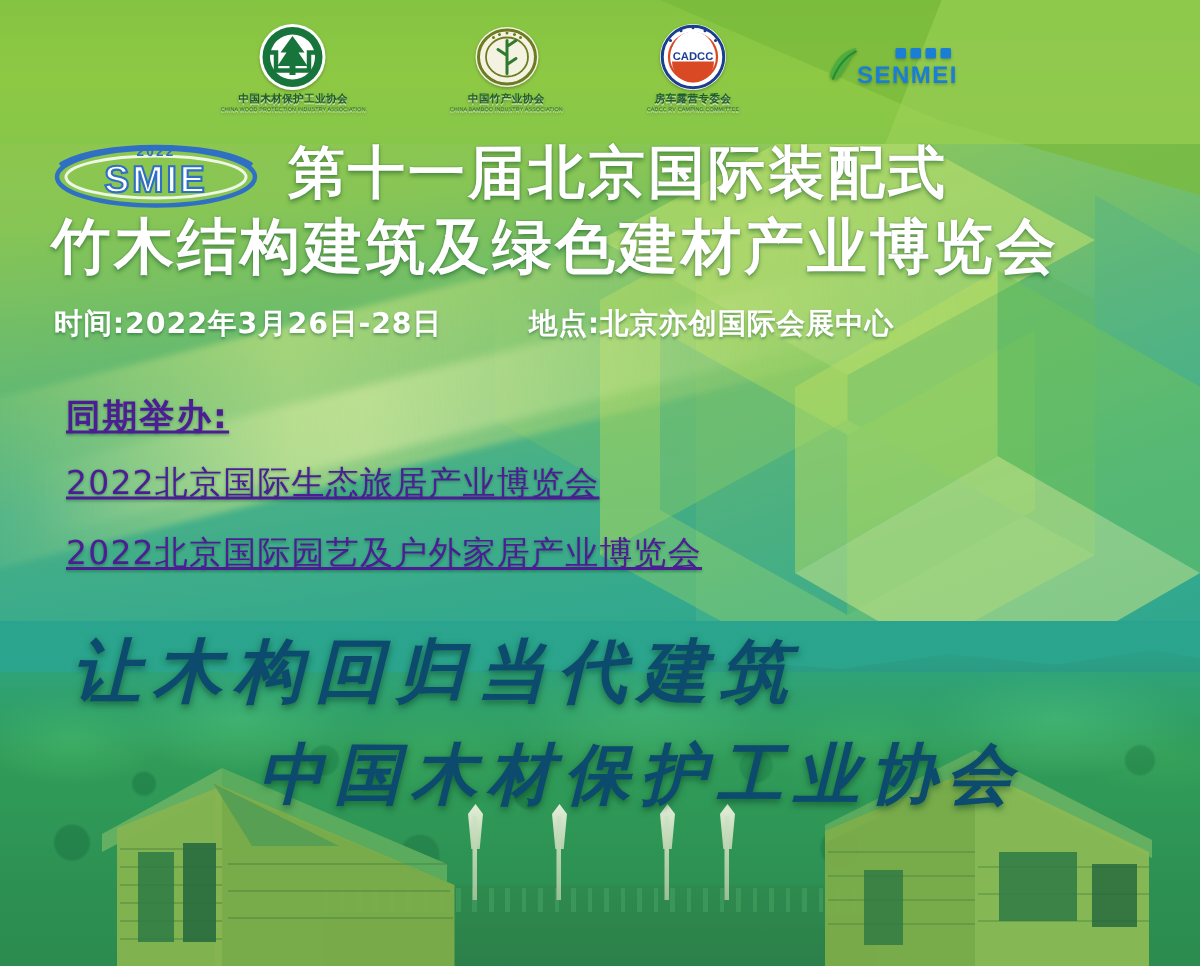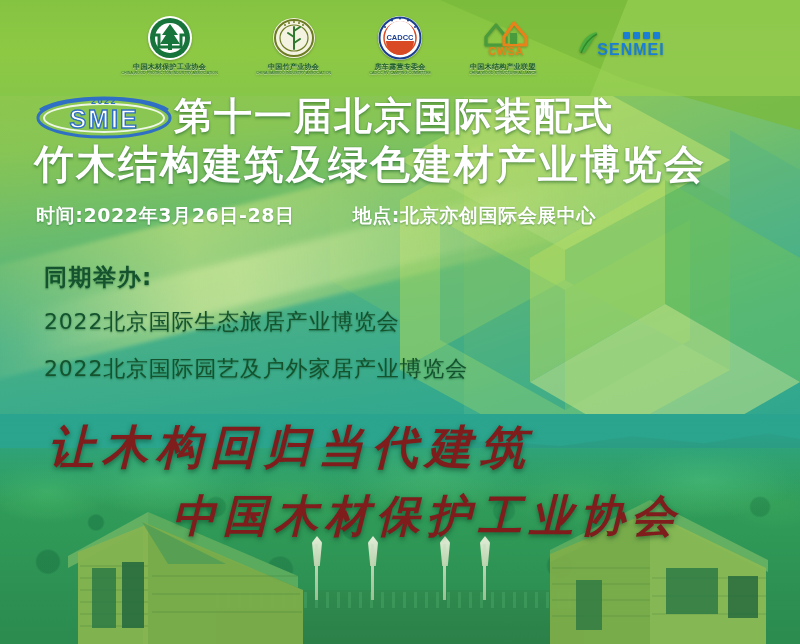--- a/index.html
+++ b/index.html
@@ -121,21 +121,21 @@
   }
   .umbrella .top{
     position:absolute;bottom:34px;left:0;width:10px;height:30px;
     background:linear-gradient(180deg,#e3efd8,#b6d0aa);
     clip-path:polygon(50% 0,100% 22%,78% 100%,22% 100%,0 22%);
   }
 
   
   .logo-strip{
     position:absolute;left:0;right:0;top:0;height:90px;
-    display:flex;align-items:center;justify-content:center;gap:38px;
+    display:flex;align-items:center;justify-content:center;gap:56px;
     z-index:20;
   }
   .org-logo{
     display:flex;flex-direction:column;align-items:center;justify-content:center;
     filter:drop-shadow(0 1px 1px rgba(0,0,0,.25));
   }
   .org-mark{width:46px;height:46px;position:relative;}
   .org-cap{
     margin-top:2px;font-size:7px;line-height:1.15;letter-spacing:.3px;
     color:#1d5e2a;white-space:nowrap;font-weight:bold;
@@ -145,21 +145,21 @@
 
   .wordmark{
     display:flex;align-items:center;justify-content:center;height:46px;
   }
 
   
   .content{position:absolute;inset:0;z-index:25;}
 
   .title-row{
     position:absolute;left:34px;top:92px;
-    display:flex;align-items:center;gap:0;
+    display:flex;align-items:center;gap:18px;
   }
   .smie{
     position:relative;width:140px;height:48px;flex:none;
   }
   .title-l1,.title-l2{
     color:#ffffff;font-weight:bold;
     font-family:Liberation Serif, serif;
     letter-spacing:2px;
     text-shadow:0 2px 3px rgba(0,70,30,.40), 0 0 1px rgba(0,60,25,.5);
     white-space:nowrap;
@@ -173,33 +173,34 @@
     position:absolute;left:36px;top:203px;
     display:flex;gap:58px;align-items:baseline;
     color:#ffffff;font-size:19px;font-weight:bold;letter-spacing:.6px;
     font-family:"DejaVu Sans","Liberation Sans",sans-serif;
     text-shadow:0 1px 2px rgba(0,70,35,.40);
     white-space:nowrap;
   }
 
   .concurrent{
     position:absolute;left:44px;top:262px;
-    color:#14532d;
+    color:#4c1d95;
     font-family:"DejaVu Sans","Liberation Sans",sans-serif;
     text-shadow:0 1px 2px rgba(0,70,35,.42);
+    text-decoration:underline;
   }
   .concurrent h3{
     margin:0 0 14px 0;font-size:23px;font-weight:bold;letter-spacing:1.5px;
   }
   .concurrent .ev{
     font-size:22px;letter-spacing:.8px;margin-bottom:17px;white-space:nowrap;
   }
 
   .slogan1,.slogan2{
-    position:absolute;color:#7f1d1d;white-space:nowrap;
+    position:absolute;color:#0c4a6e;white-space:nowrap;
     font-family:"DejaVu Serif","Liberation Serif",serif;
     font-weight:bold;
     font-style:italic;
     text-shadow:0 2px 5px rgba(0,55,30,.55);
   }
   .slogan1{left:48px;top:417px;font-size:46px;letter-spacing:8px;}
   .slogan2{left:172px;top:487px;font-size:44px;letter-spacing:7px;}
 </style>
 </head>
 <body>
@@ -377,34 +378,20 @@
             <circle cx="8" cy="12" r="1"></circle>
           </g>
         </svg>
       </div>
       <div class="org-cap">房车露营专委会</div>
       <div class="org-cap" style="margin-top:0;">
           <span class="en">CADCC RV CAMPING COMMITTEE</span>
         </div>
     </div>
 
-    <div class="org-logo">
-      <div class="org-mark">
-        <svg width="52" height="46" viewBox="0 0 52 46">
-          <path d="M6 22 L16 10 L26 22 L26 30 L6 30 Z" fill="none" stroke="#4a9b3c" stroke-width="3.2" stroke-linejoin="round"></path>
-          <path d="M24 22 L34 8 L46 22 L46 30 L24 30 Z" fill="none" stroke="#e8821a" stroke-width="3.2" stroke-linejoin="round"></path>
-          <rect x="30" y="18" width="7" height="11" fill="#4a9b3c"></rect>
-          <text x="26" y="40" font-family="Liberation Sans, sans-serif" font-size="11" font-weight="bold" fill="#e8821a" text-anchor="middle" letter-spacing="0.5">CWSA</text>
-        </svg>
-      </div>
-      <div class="org-cap">中国木结构产业联盟</div>
-      <div class="org-cap" style="margin-top:0;">
-          <span class="en">CHINA WOOD STRUCTURE ALLIANCE</span>
-        </div>
-    </div>
 
     <div class="org-logo">
       <div class="wordmark">
         <svg width="104" height="34" viewBox="0 0 104 34">
           <path d="M4 24 C8 10 16 6 22 5 C18 12 14 20 9 26 Z" fill="#4cae3f"></path>
           <path d="M6 26 C10 16 16 10 22 7" stroke="#2f8a2a" stroke-width="1.4" fill="none"></path>
           <g fill="#1a7fd4">
             <rect x="48" y="5" width="7" height="7" rx="1"></rect>
             <rect x="58" y="5" width="7" height="7" rx="1"></rect>
             <rect x="68" y="5" width="7" height="7" rx="1"></rect>

